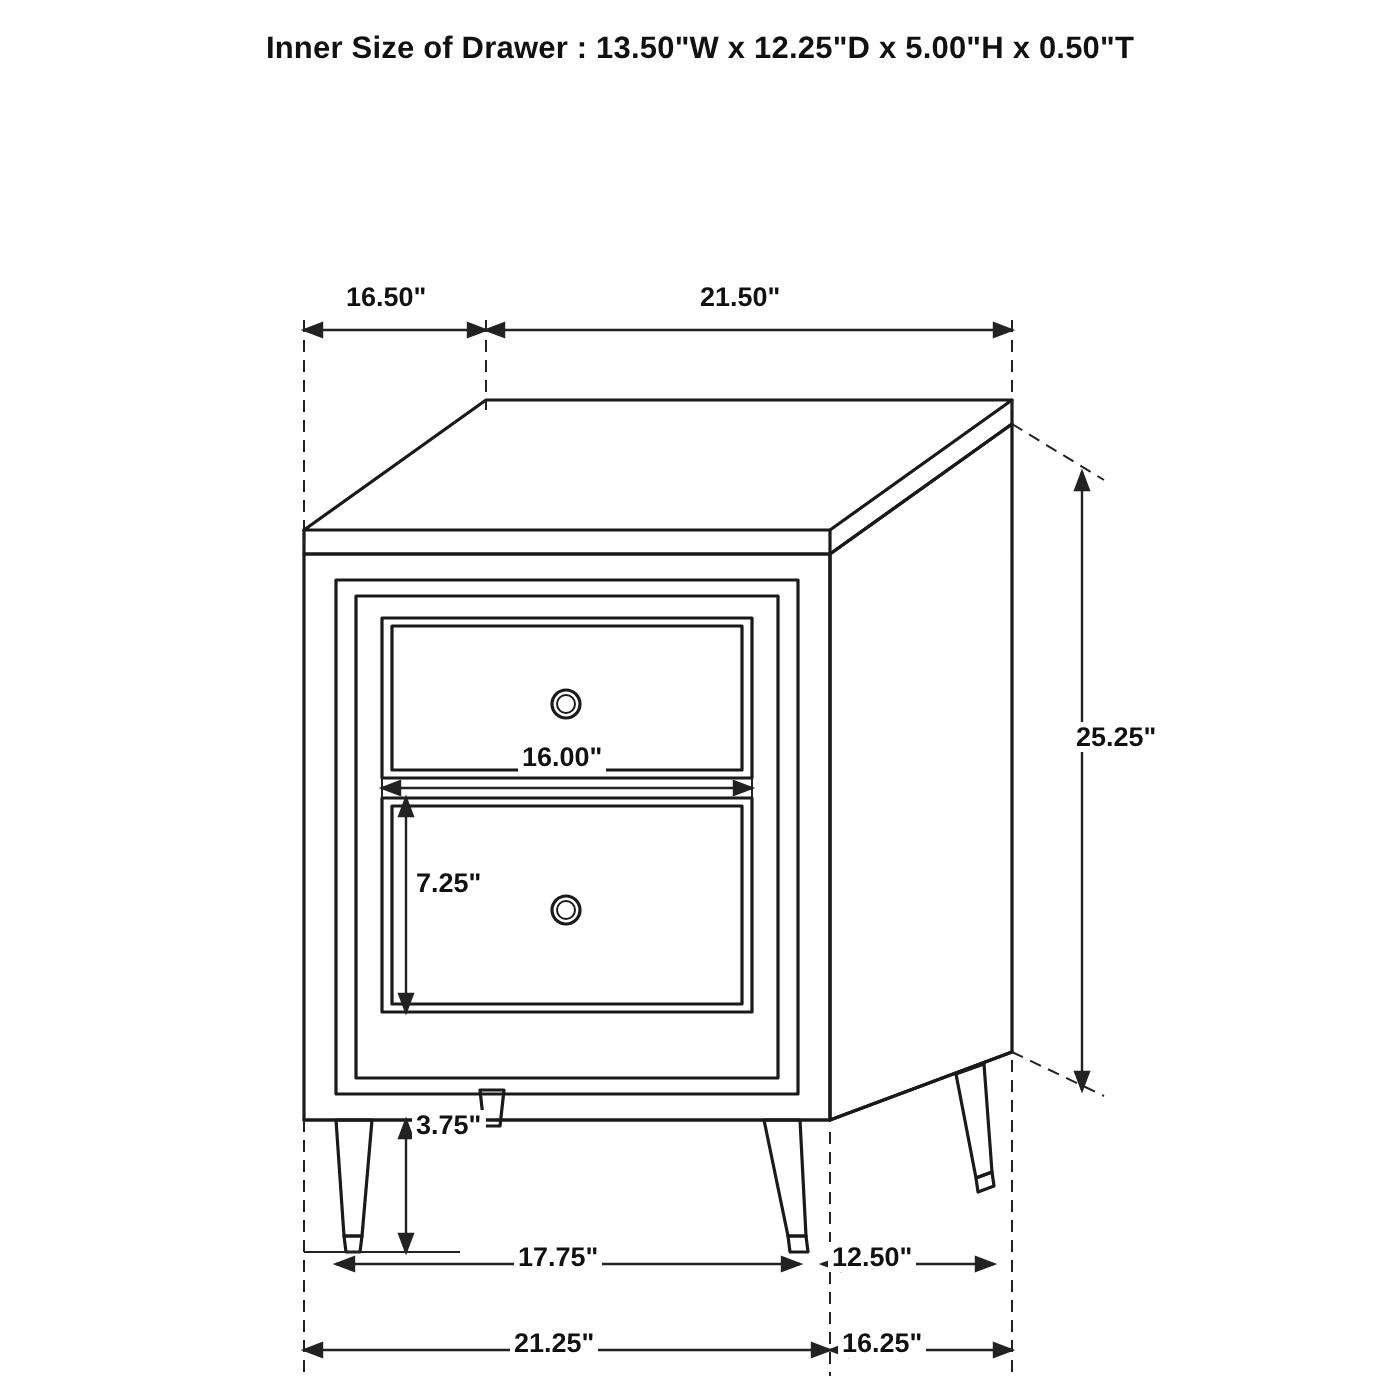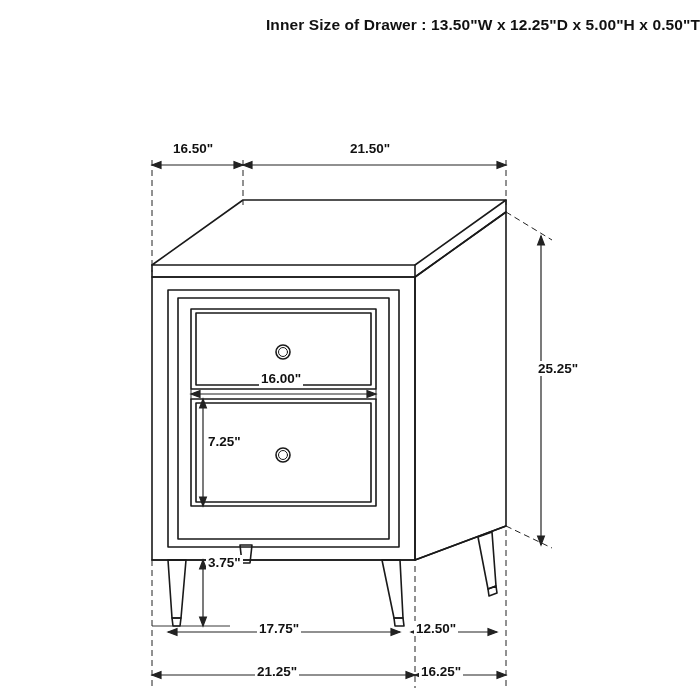--- a/index.html
+++ b/index.html
@@ -17,21 +17,21 @@
   }
   #diagram-root {
     position: absolute;
     inset: 0;
   }
   .title {
     position: absolute;
     top: 16px;
     left: 0;
     width: 700px;
-    text-align: right;
+    text-align: center;
     font-size: 15.5px;
     font-weight: bold;
     letter-spacing: 0.1px;
     color: #111;
   }
   svg.drawing {
     position: absolute;
     left: 0;
     top: 0;
     width: 700px;

